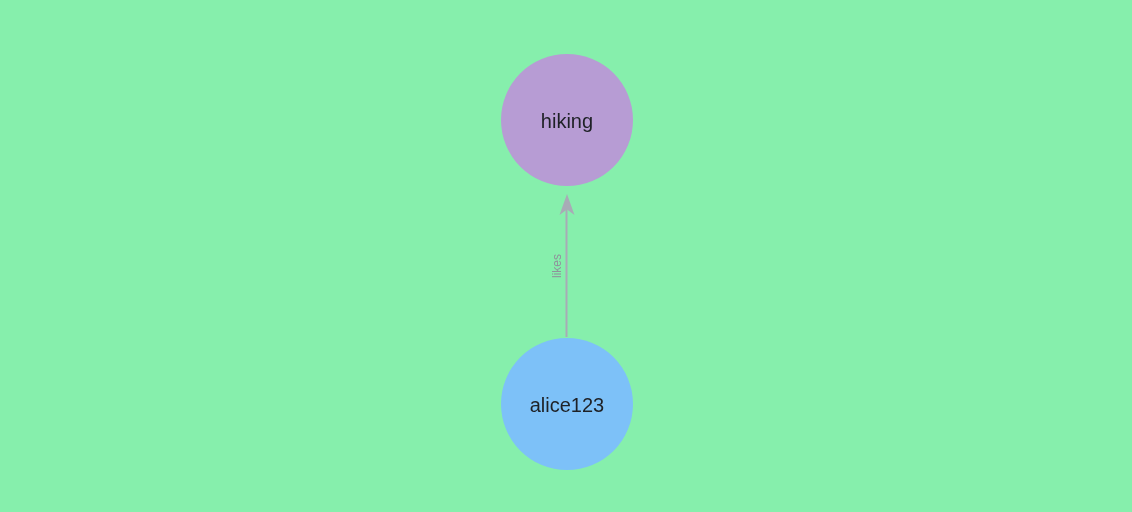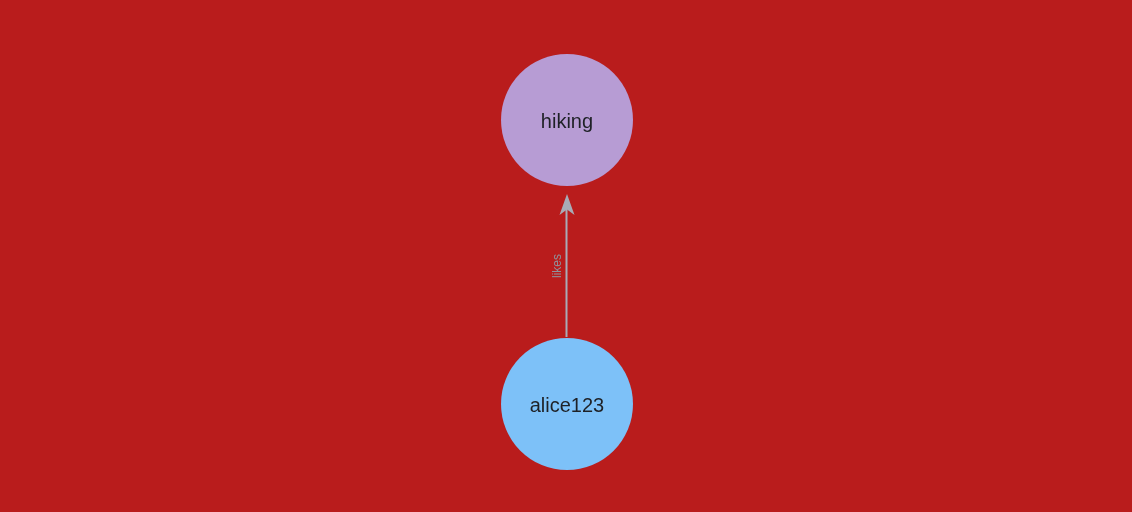--- a/index.html
+++ b/index.html
@@ -30,21 +30,21 @@
     font-size: 12px;
     user-select: none;
   }
   .node-circle {
     cursor: pointer;
   }
 </style>
 </head>
 <body>
 
-<div class="canvas-wrap" style="background: #b91c1c;">
+<div class="canvas-wrap" style="background: #86efac;">
   <svg width="1132" height="512" viewBox="0 0 1132 512">
 
     <g>
       <line x1="566.5" y1="337" x2="566.5" y2="209" stroke-width="2" stroke="#a8abb6"></line>
       <polygon points="567,194 559.5,215 567,209.5 574.5,215" fill="#a8abb6"></polygon>
       <text x="556.5" y="266" transform="rotate(-90 556.5 266)" text-anchor="middle" dominant-baseline="central" class="edge-label" fill="#8f929b">likes</text>
     </g>
 
     <g>
       <circle cx="567" cy="120" r="66" class="node-circle" fill="#b79cd4"></circle>

